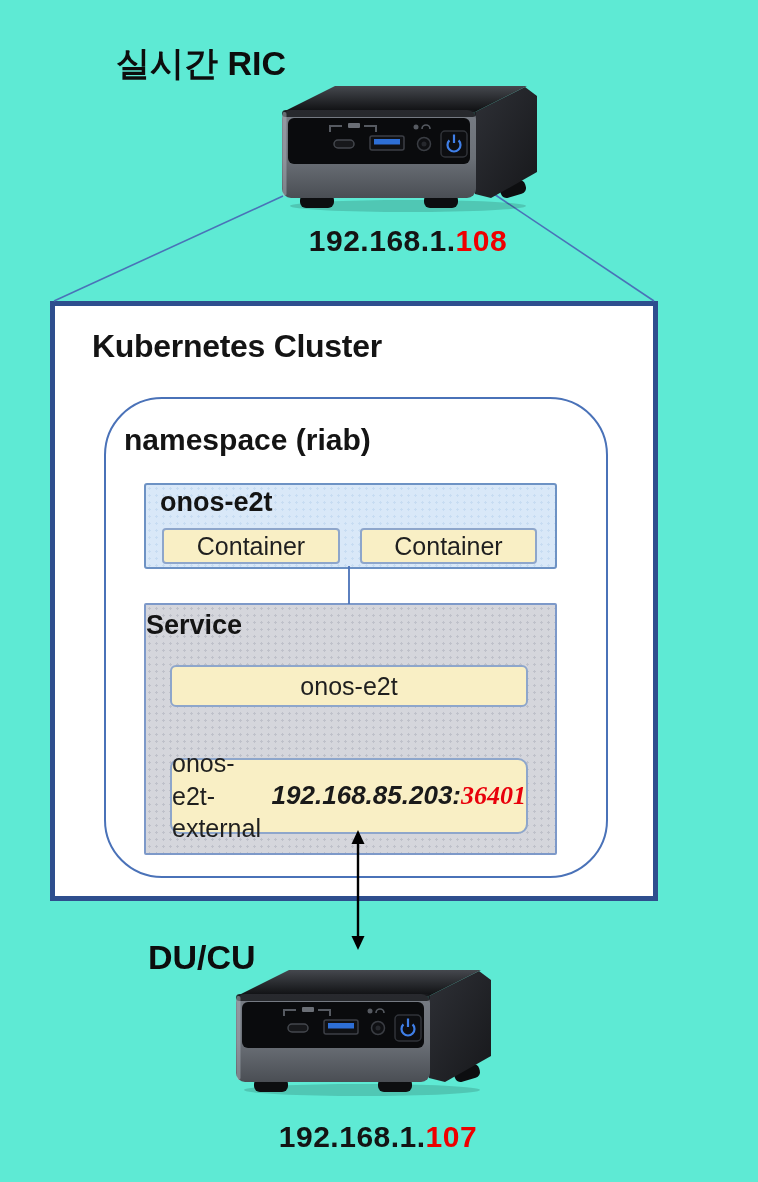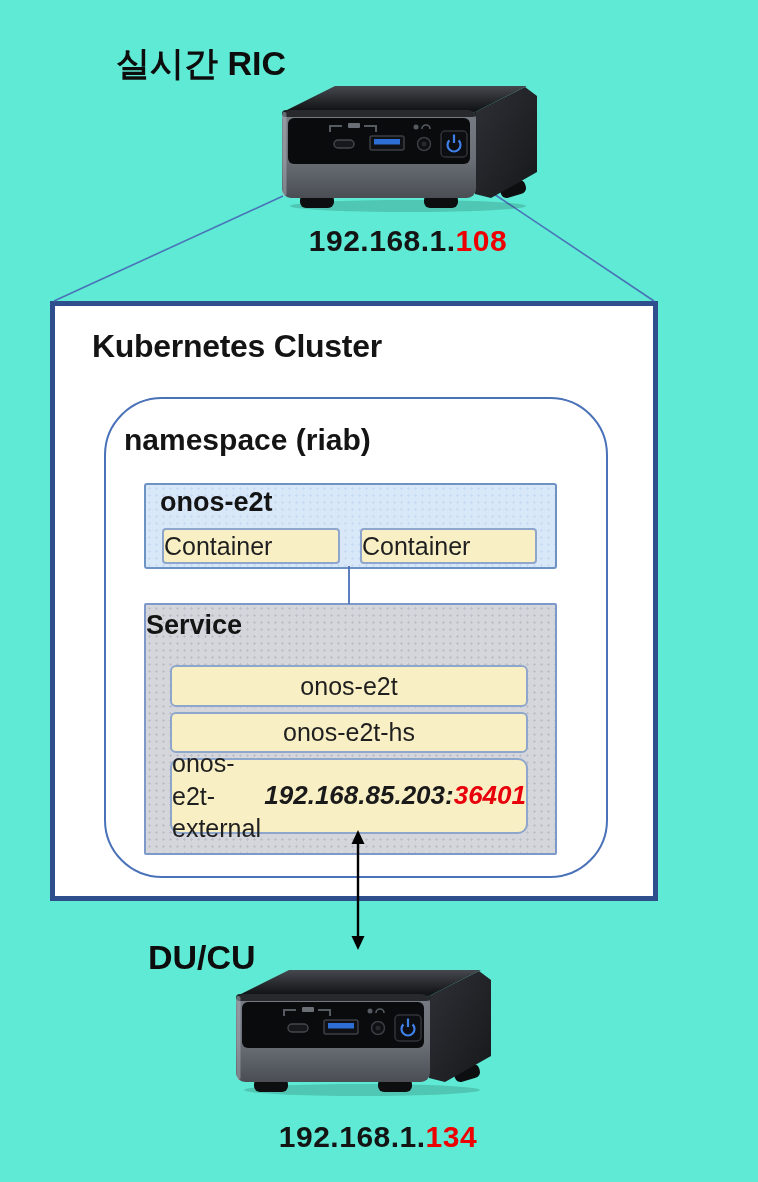--- a/index.html
+++ b/index.html
@@ -22,35 +22,35 @@
              border-radius:58px;box-sizing:border-box;background:#ffffff;z-index:2;}
   .ns-title{left:124px;top:423px;font-size:30px;font-weight:bold;z-index:3;}
 
   
   .pod{left:144px;top:483px;width:413px;height:86px;box-sizing:border-box;
        border:2px solid #6d92c4;border-radius:3px;background-color:#d9e8f8;
        background-image:radial-gradient(#c7dcf2 1px,transparent 1.3px);background-size:7px 7px;z-index:3;}
   .pod-title{left:160px;top:487px;font-size:27px;font-weight:bold;z-index:4;}
   .container-box{top:528px;height:36px;box-sizing:border-box;background:#f9efc5;
        border:2px solid #8ea6cb;border-radius:4px;display:flex;align-items:center;
-       font-size:25px;color:#1f1f1f;z-index:4;}
+       justify-content:center;font-size:25px;color:#1f1f1f;z-index:4;}
 
   
   .service{left:144px;top:603px;width:413px;height:252px;box-sizing:border-box;
        border:2px solid #7d99c9;border-radius:2px;background-color:#d5d6dc;
        background-image:radial-gradient(#bfc1ca 1px,transparent 1.3px);background-size:7px 7px;z-index:3;}
   .service-title{left:146px;top:610px;font-size:27px;font-weight:bold;z-index:4;}
   .svc-item{left:170px;width:358px;box-sizing:border-box;background:#f9efc5;
        border:2px solid #8ea6cb;display:flex;align-items:center;justify-content:center;
        font-size:25px;color:#1f1f1f;z-index:4;}
   #svc-item-1{top:665px;height:42px;border-radius:6px;}
   #svc-item-2{top:712px;height:41px;border-radius:6px;}
   #svc-item-3{top:758px;height:76px;border-radius:10px;flex-direction:row;line-height:1.3;}
   .endpoint{font-style:italic;font-weight:600;font-size:26px;color:#1a1a1a;}
-  .endpoint .port{color:#e8000b;font-weight:bold;}
+  .endpoint .port{color:#e8000b;font-weight:bold;font-family:Liberation Serif, serif;}
 
   
   #overlay{left:0;top:0;z-index:6;pointer-events:none;}
   .device{z-index:7;}
 </style>
 </head>
 <body>
 
 <div id="page">
 
@@ -120,36 +120,33 @@
   <div class="abs container-box" style="left:360px;width:177px;">
     <span>Container</span>
   </div>
 
   <div class="abs service"></div>
   <div class="abs service-title">Service</div>
 
   <div class="abs svc-item" id="svc-item-1">
     <span>onos-e2t</span>
   </div>
-  <div class="abs svc-item" id="svc-item-2">
-    <span>onos-e2t-hs</span>
-  </div>
   <div class="abs svc-item" id="svc-item-3">
     <span>onos-e2t-external</span>
     <span class="endpoint"><span>192.168.85.203:</span><span class="port">36401</span></span>
   </div>
 
   <div class="abs host-title" style="left:148px;top:938px;">DU/CU</div>
 
   <svg class="abs device" style="left:232px;top:966px;" width="264" height="132">
     <use href="#nuc"></use>
   </svg>
 
   <div class="abs ip" style="left:378px;top:1120px;transform:translateX(-50%);">
-    <span>192.168.1.</span><span class="hl">134</span>
+    <span>192.168.1.</span><span class="hl">107</span>
   </div>
 
   <svg id="overlay" class="abs" width="758" height="1182" viewBox="0 0 758 1182">
     <line x1="283" y1="196" x2="54" y2="301" stroke="#4a72b8" stroke-width="1.6"></line>
     <line x1="494" y1="194" x2="654" y2="301" stroke="#4a72b8" stroke-width="1.6"></line>
     <line x1="349" y1="566" x2="349" y2="604" stroke="#4a72b8" stroke-width="1.8"></line>
     <g>
       <line x1="358" y1="842" x2="358" y2="938" stroke="#000000" stroke-width="2.4"></line>
       <polygon points="358,830 351.5,844 364.5,844" fill="#000000"></polygon>
       <polygon points="358,950 351.5,936 364.5,936" fill="#000000"></polygon>

